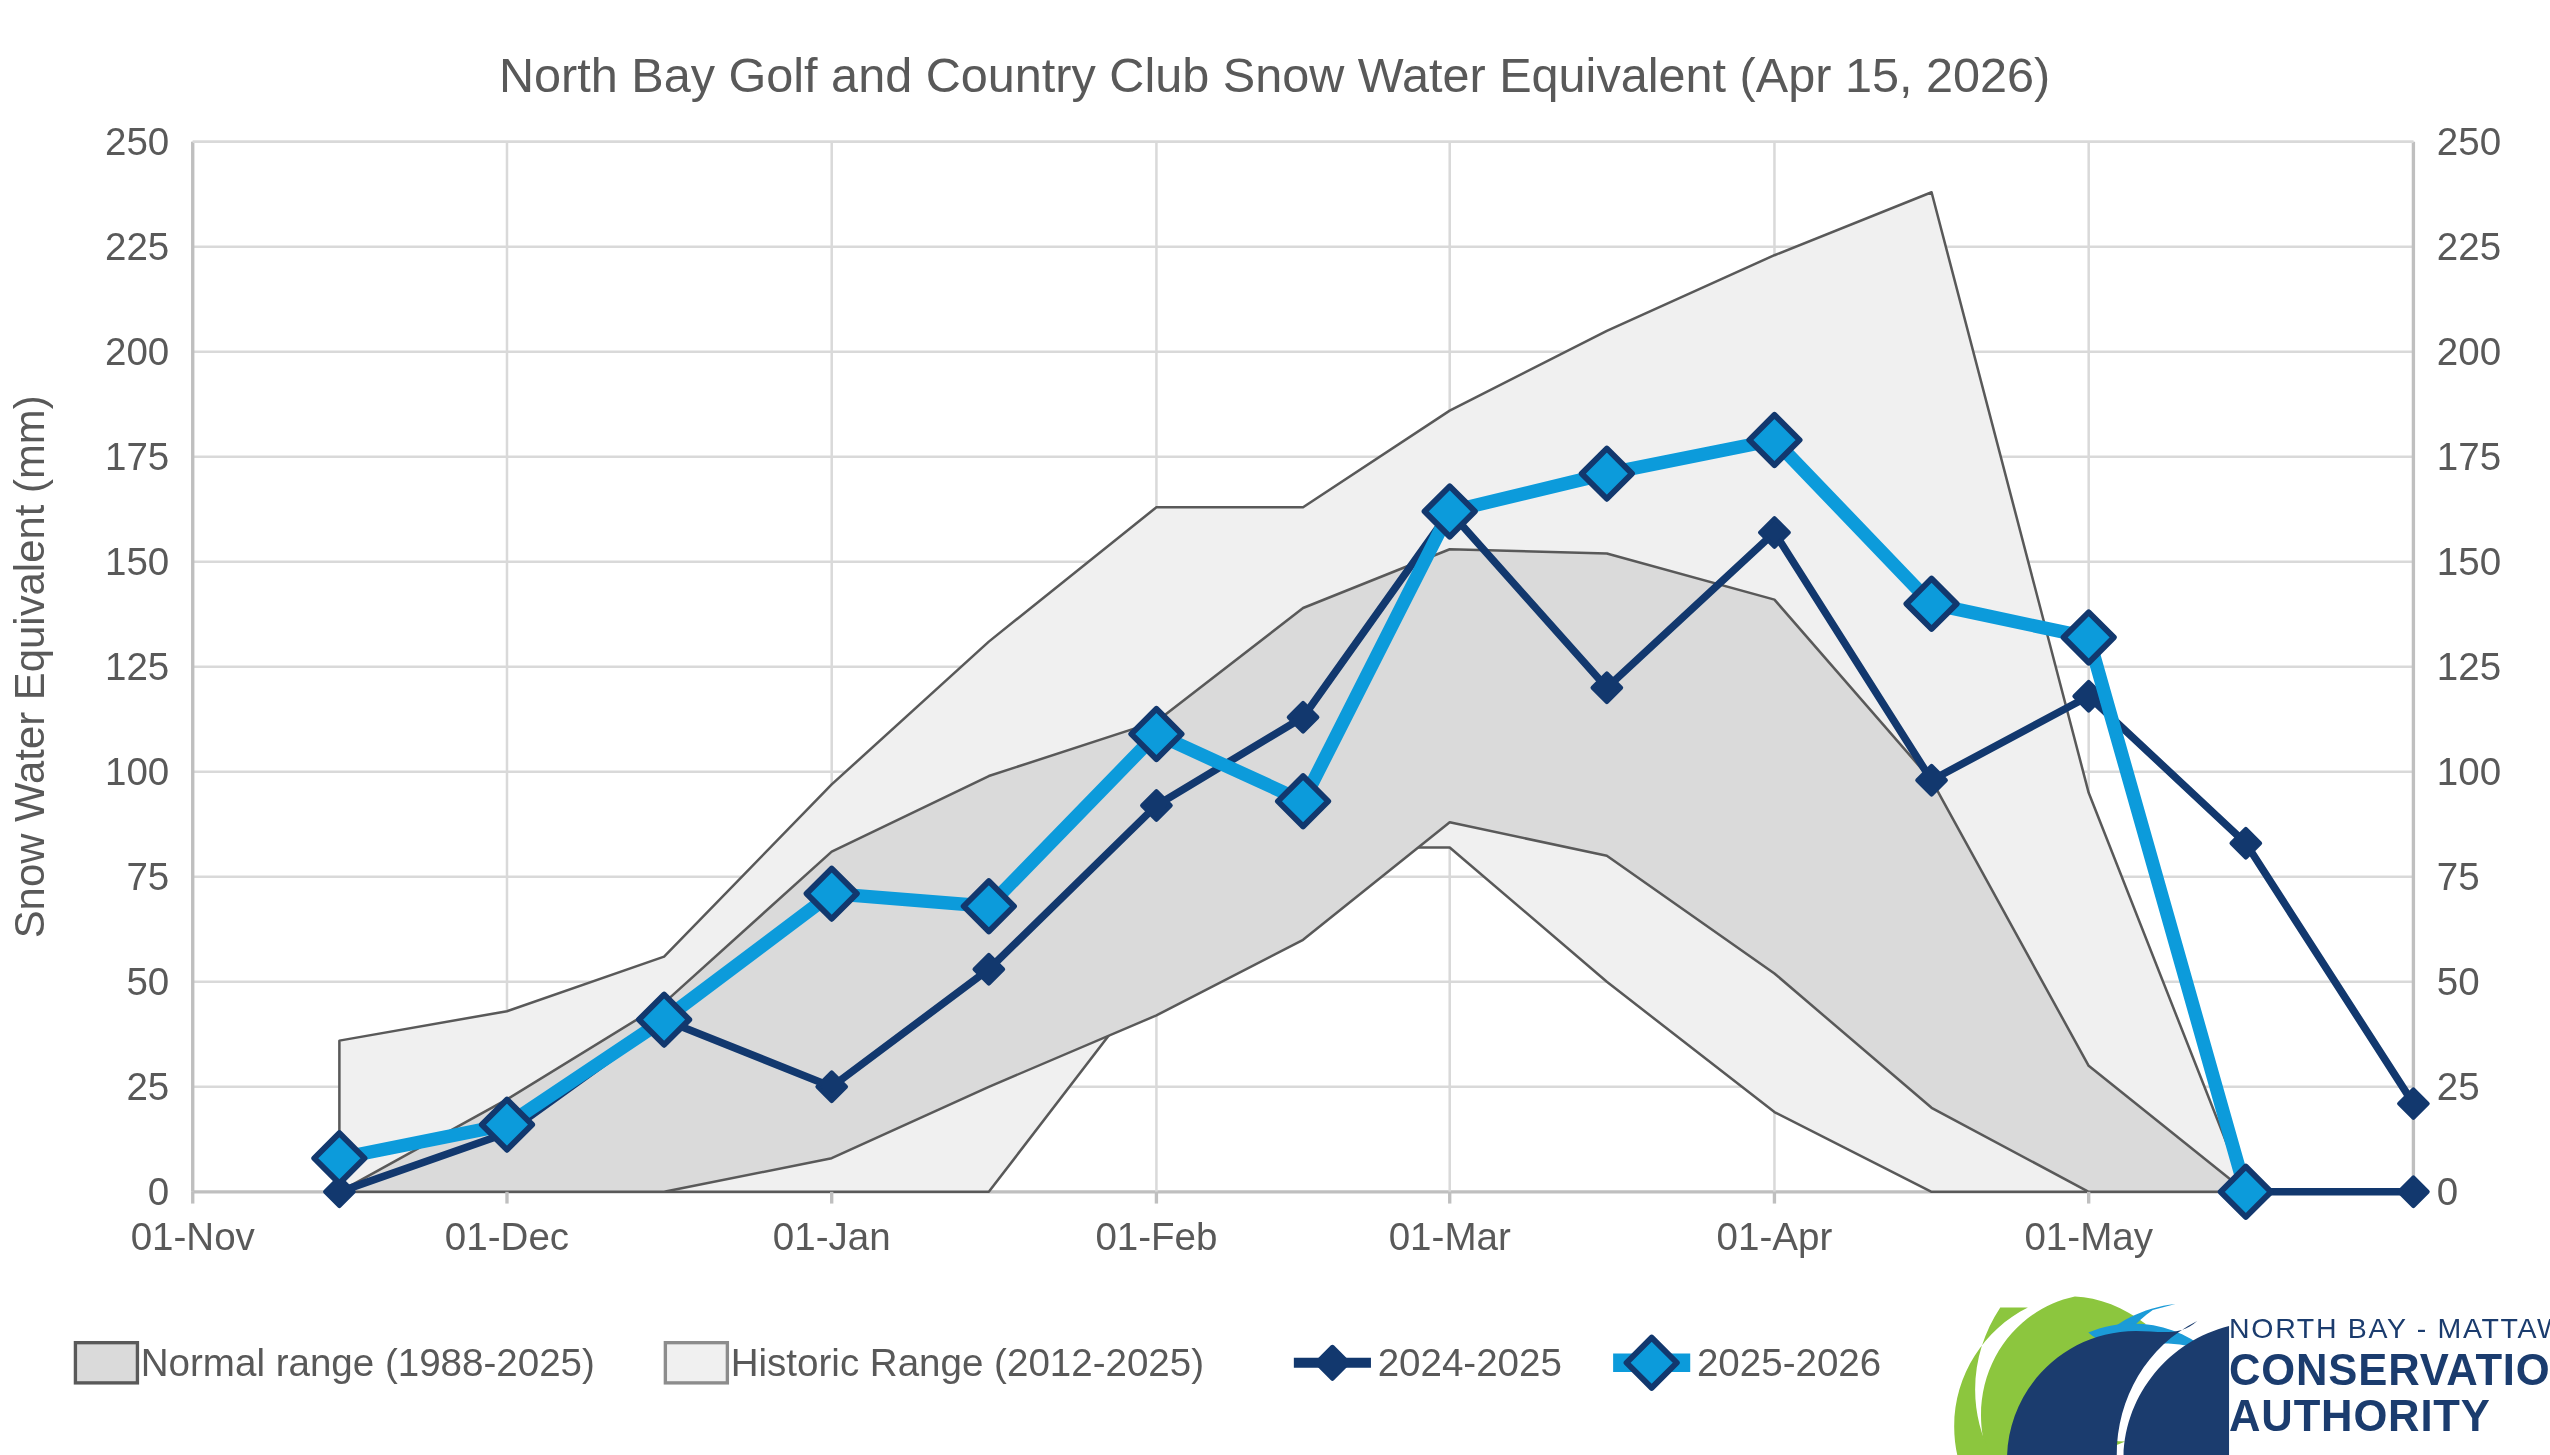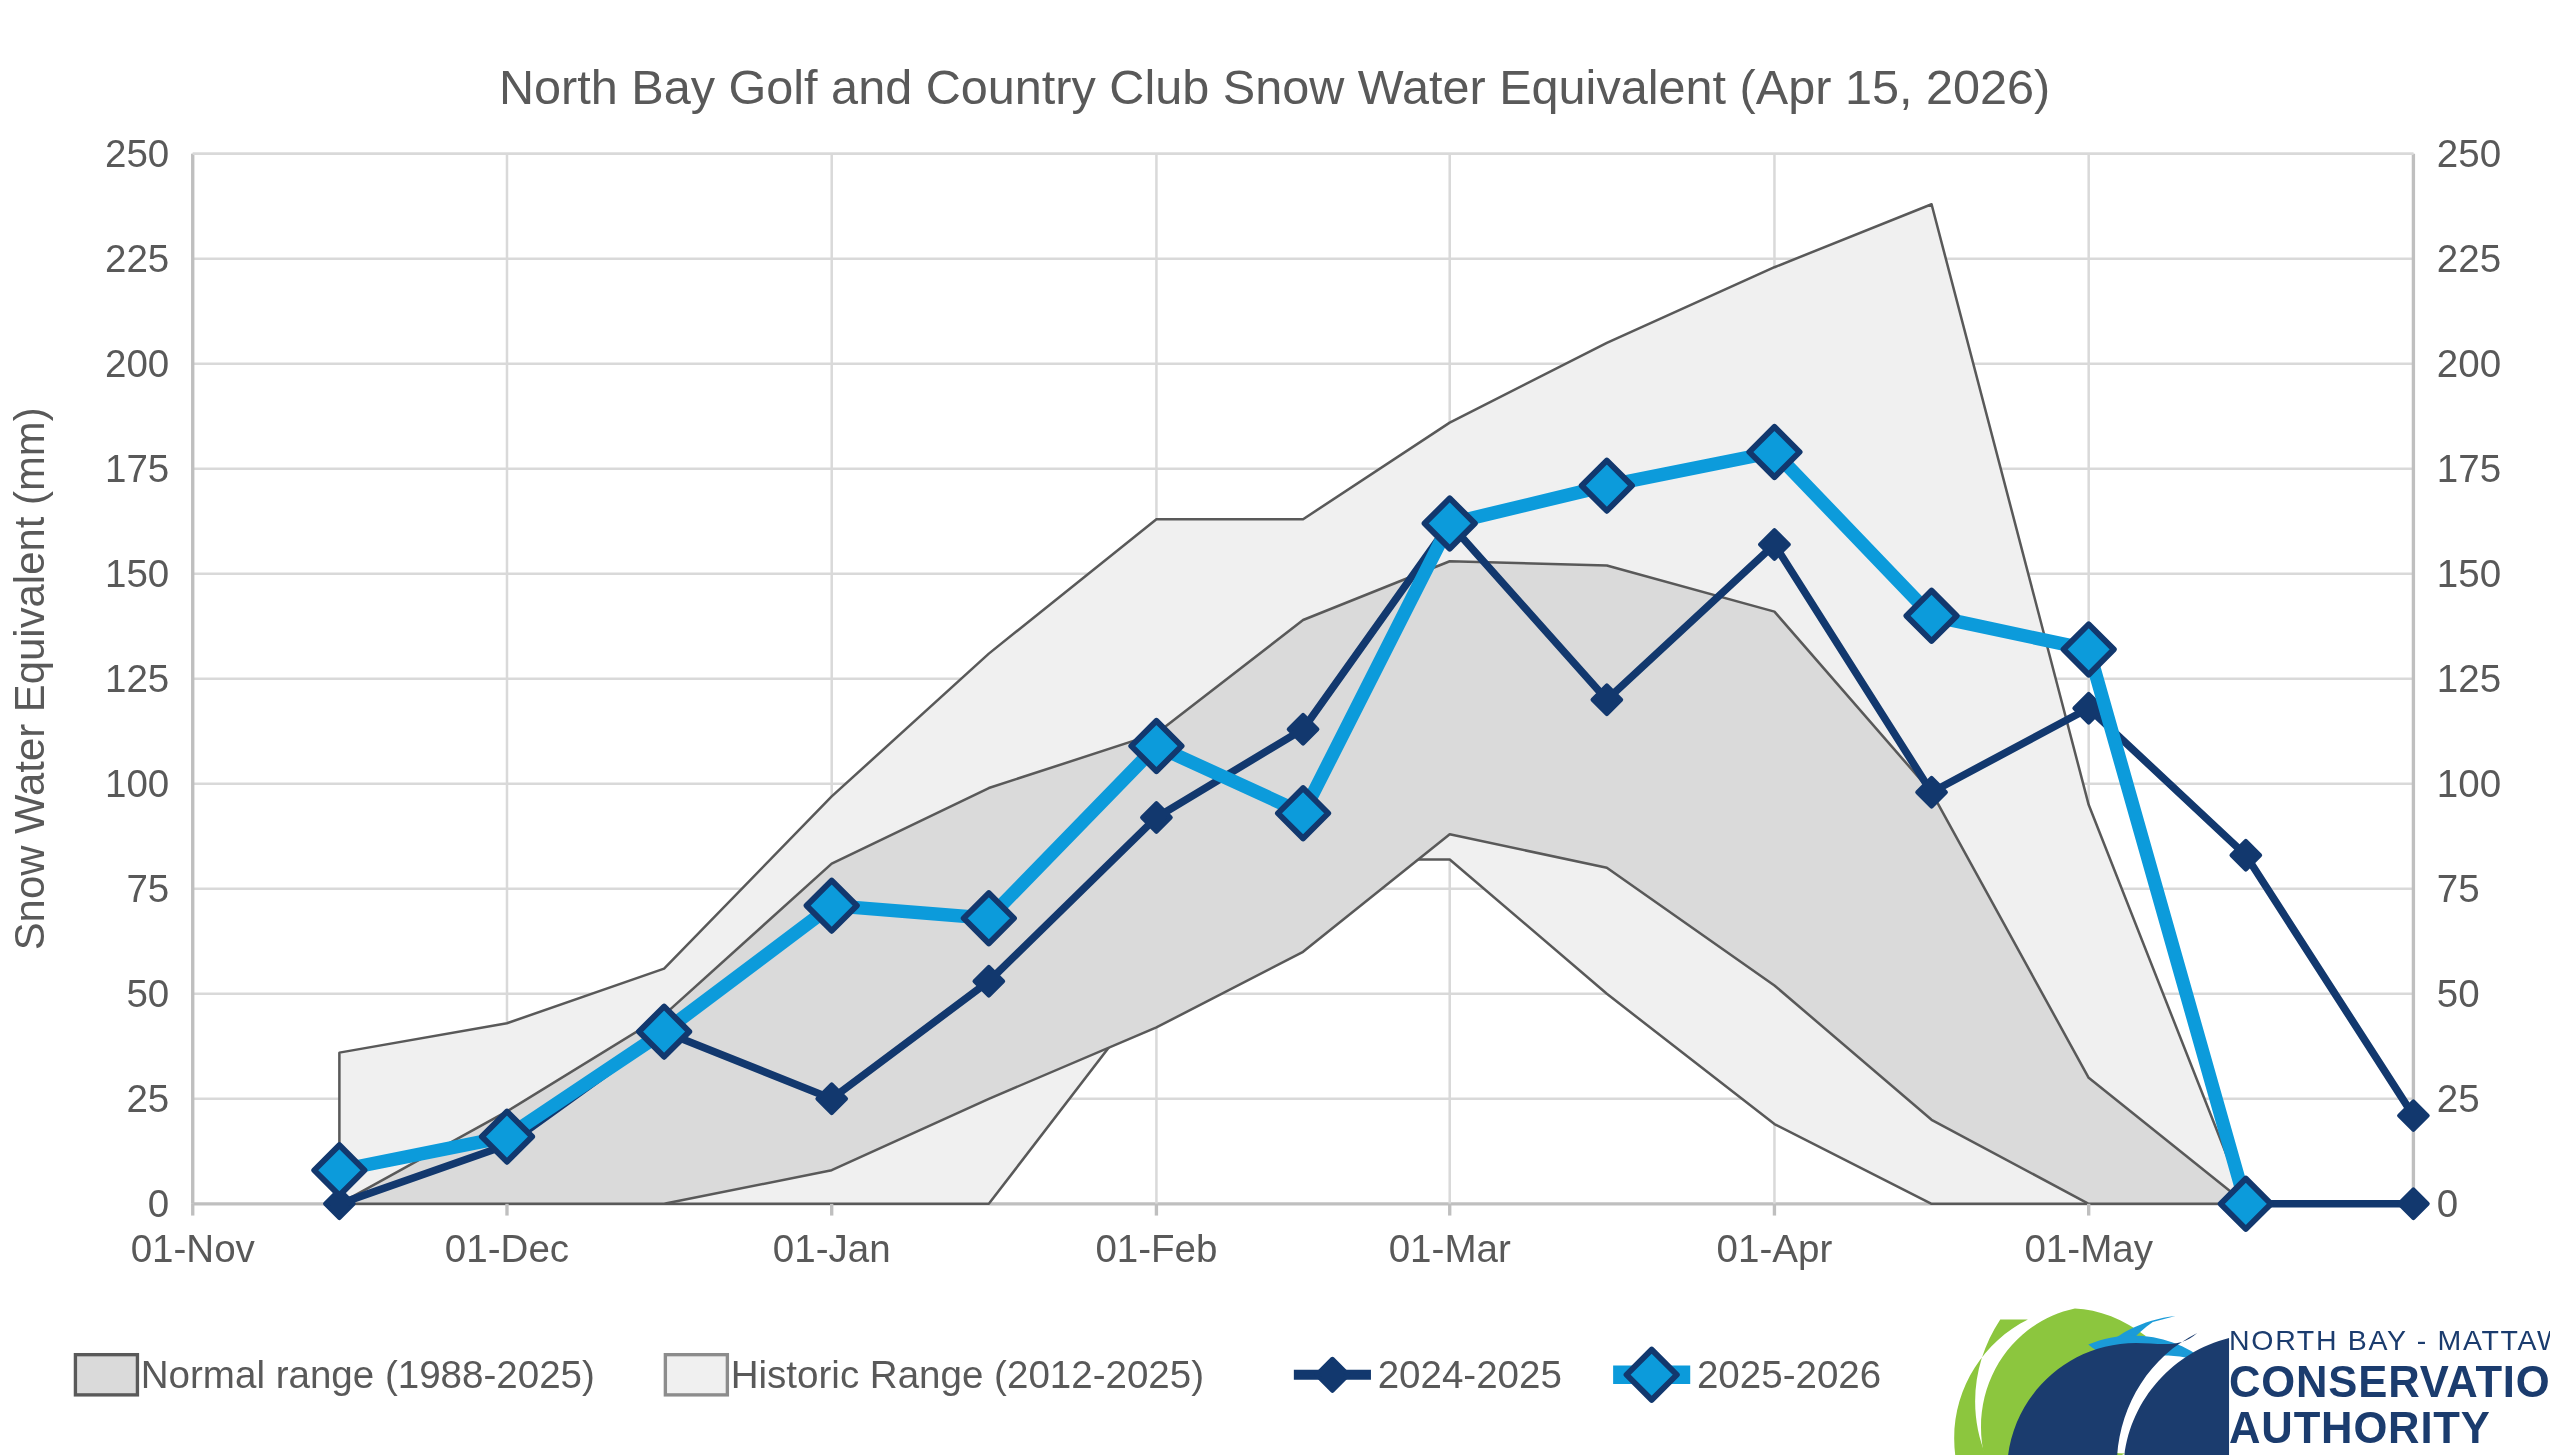--- a/index.html
+++ b/index.html
@@ -3,21 +3,21 @@
 <meta charset="utf-8">
 <style>
   html,body{margin:0;padding:0;}
   body{
     width:2550px;height:1456px;
     background:#ffffff;
     font-family:"Liberation Sans", sans-serif;
     overflow:hidden;
     position:relative;
   }
-  #chart-root{position:absolute;inset:0;margin-top:12px;}
+  #chart-root{position:absolute;inset:0;}
   svg.figure{display:block;width:2550px;height:1456px;}
 
   .title-text{
     font-family:"Liberation Sans", sans-serif;
     font-size:58px;
     fill:#595959;
   }
   .axis-tick{
     font-family:"Liberation Sans", sans-serif;
     font-size:46px;

